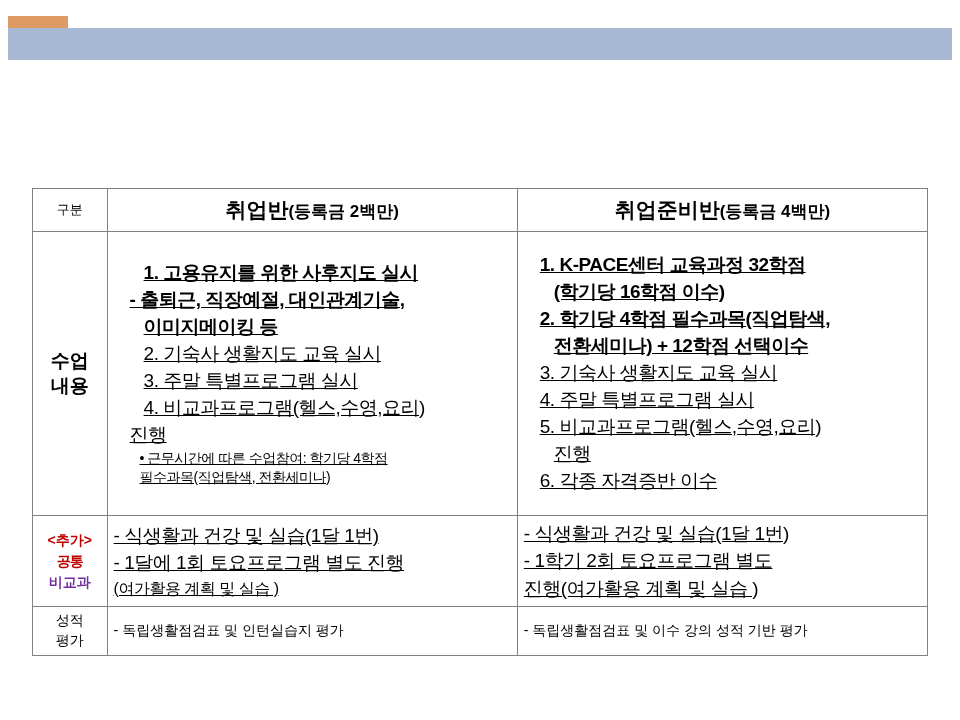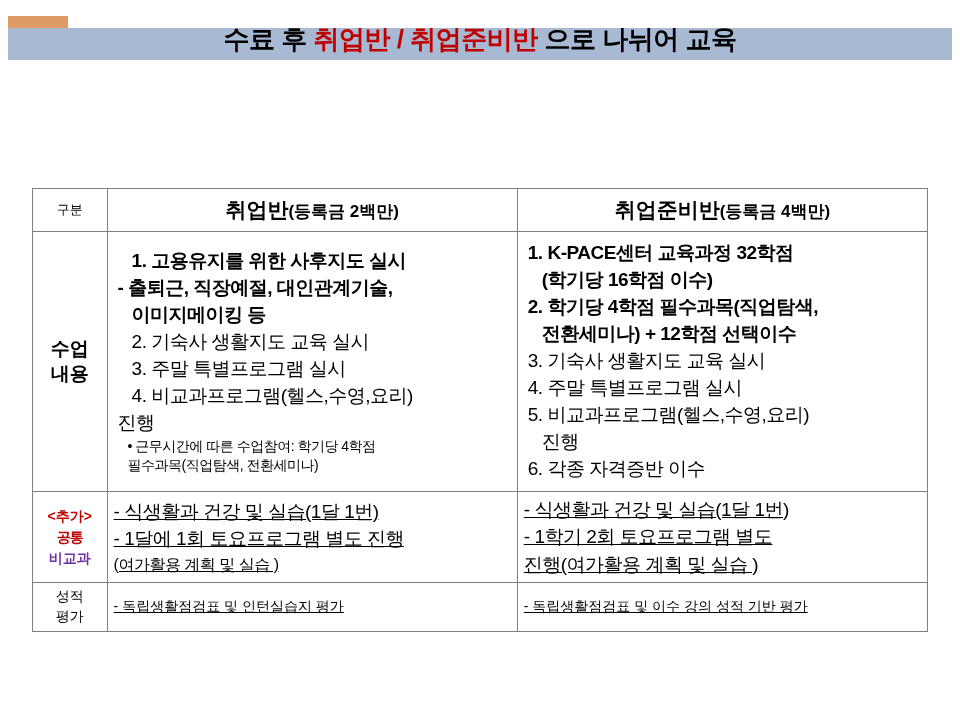--- a/index.html
+++ b/index.html
@@ -126,22 +126,23 @@
   .rlabel-small {
     text-align: center;
     font-size: 14px;
     line-height: 1.4;
     margin-left: 31px;
   }
 
   
   ul.plain {
     list-style: none;
-    margin: 4px;
+    margin: 16px;
     padding: 0;
+    text-decoration: underline;
   }
   ul.plain li {
     font-size: 19px;
     line-height: 1.42;
     letter-spacing: -0.5px;
     padding: 0;
   }
   ul.plain li.bold { font-weight: bold; }
   ul.plain li.ind1 { padding-left: 14px; }
   ul.plain li.ind2 { padding-left: 26px; }
@@ -161,33 +162,31 @@
     padding: 8px 8px 8px 10px;
     text-decoration: underline;
   }
   .extra-cell .sm { font-size: 16px; }
 
   
   .grade-cell {
     font-size: 14px;
     line-height: 1.4;
     padding: 8px 8px 8px 10px;
-    text-decoration: underline;
   }
 </style>
 </head>
 <body>
 
 <div class="slide">
 
 
   <div class="banner-wrap">
     <div class="banner-accent"></div>
     <div class="banner-bar"></div>
-    <div class="banner-text"><span>수료 후 </span><span class="hl">취업반 / 취업준비반</span><span> 으로 나뉘어 교육</span></div>
   </div>
 
   <table class="main">
     <colgroup>
       <col class="col-label">
       <col class="col-a">
       <col class="col-b">
     </colgroup>
     <tbody>
       <tr>

